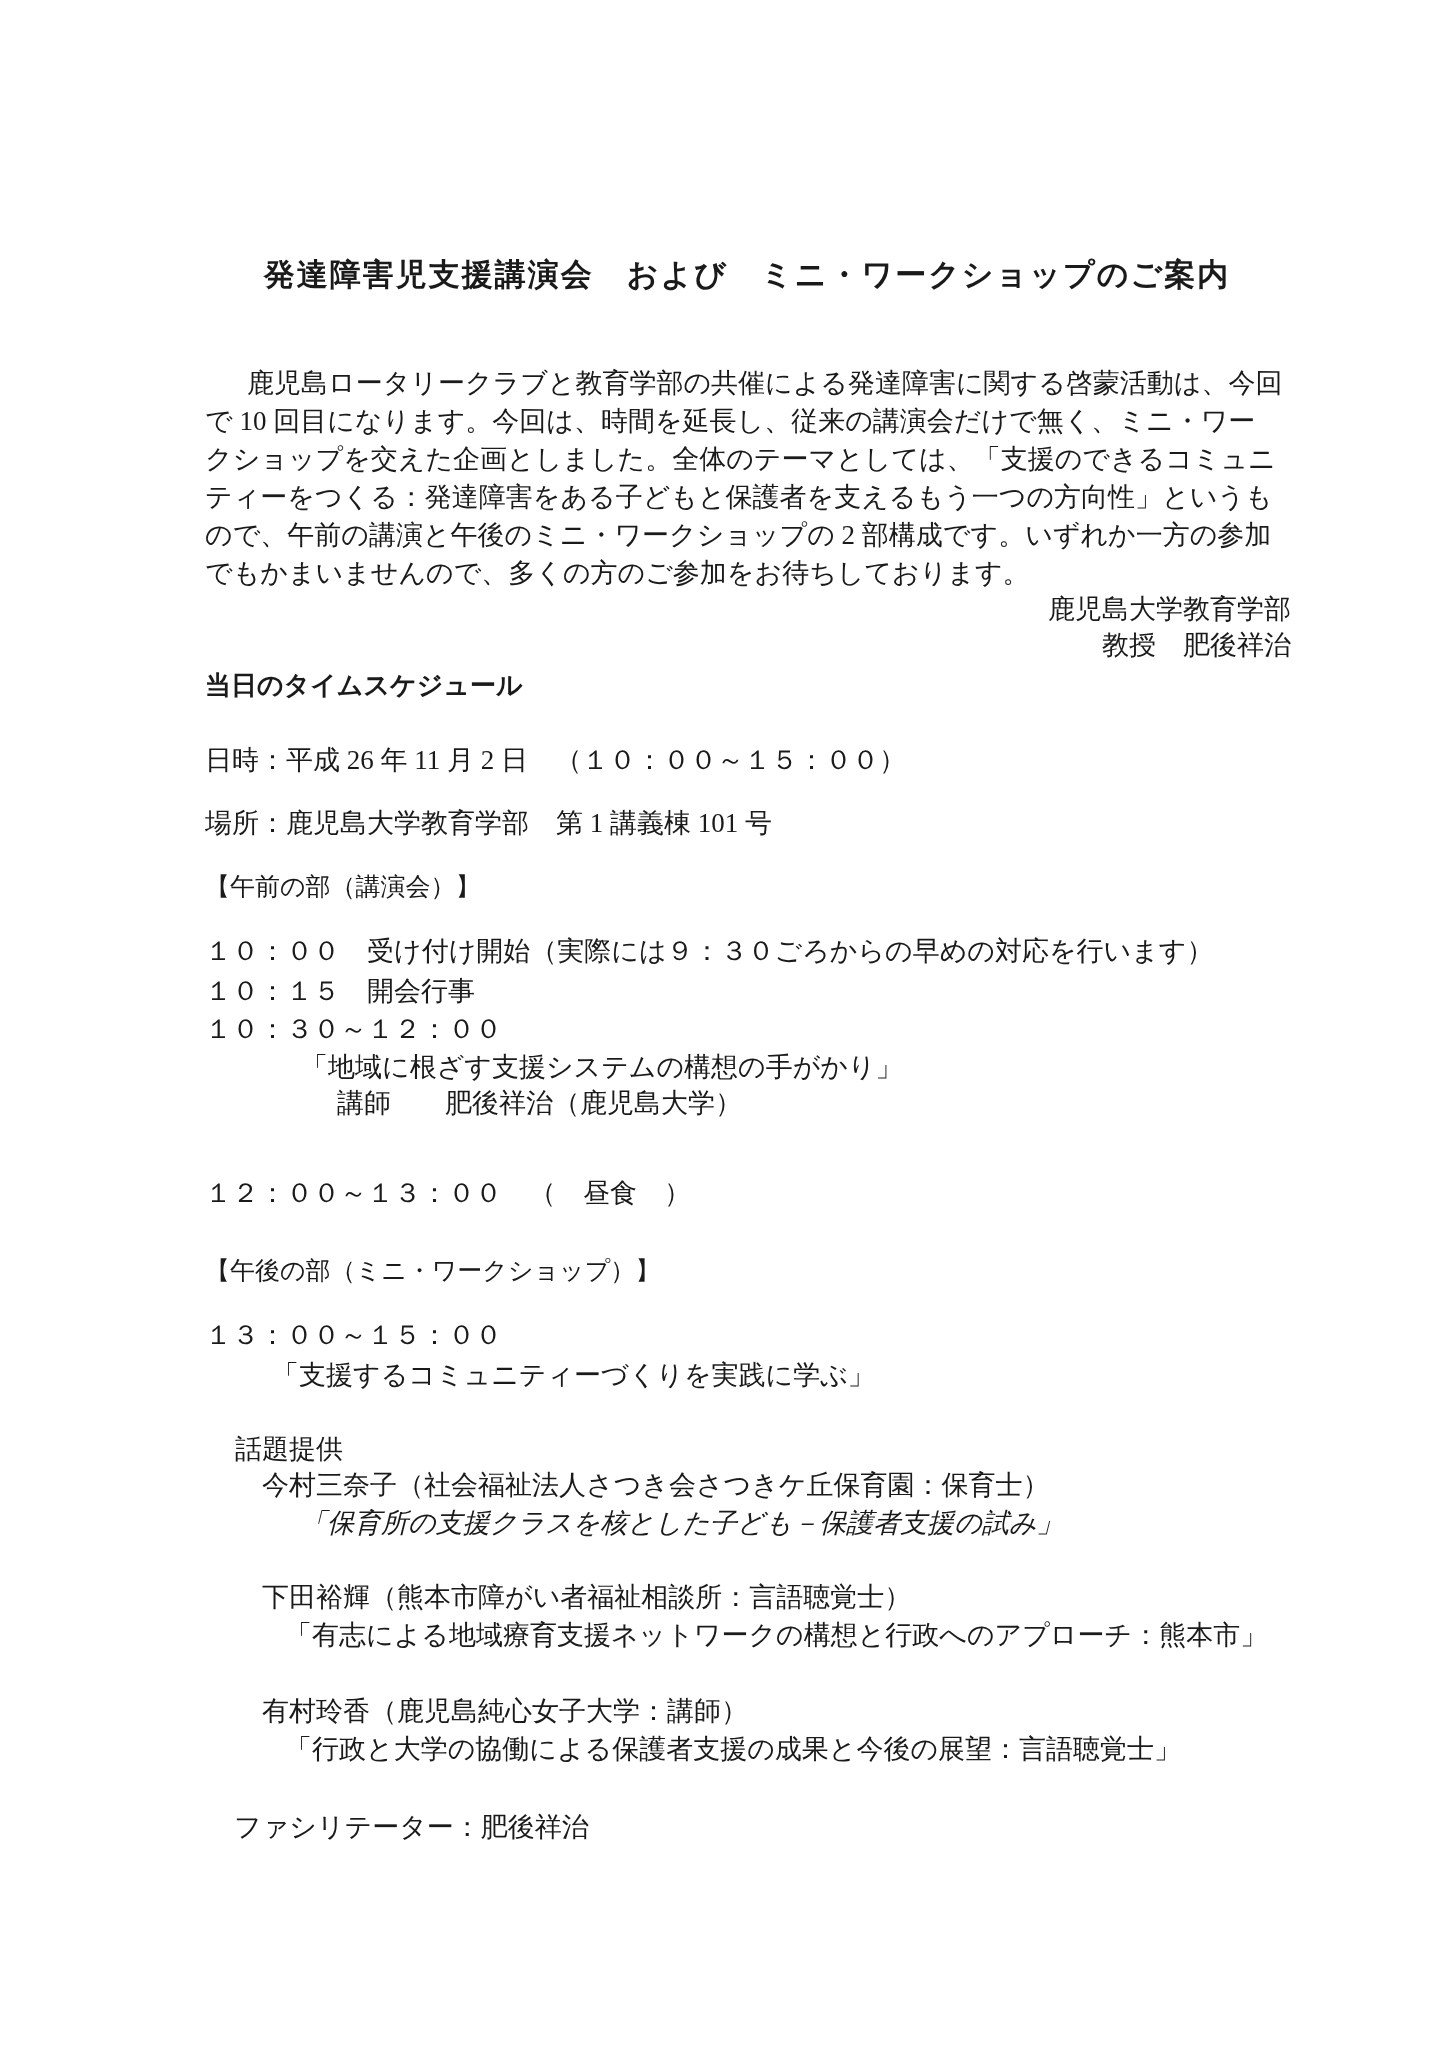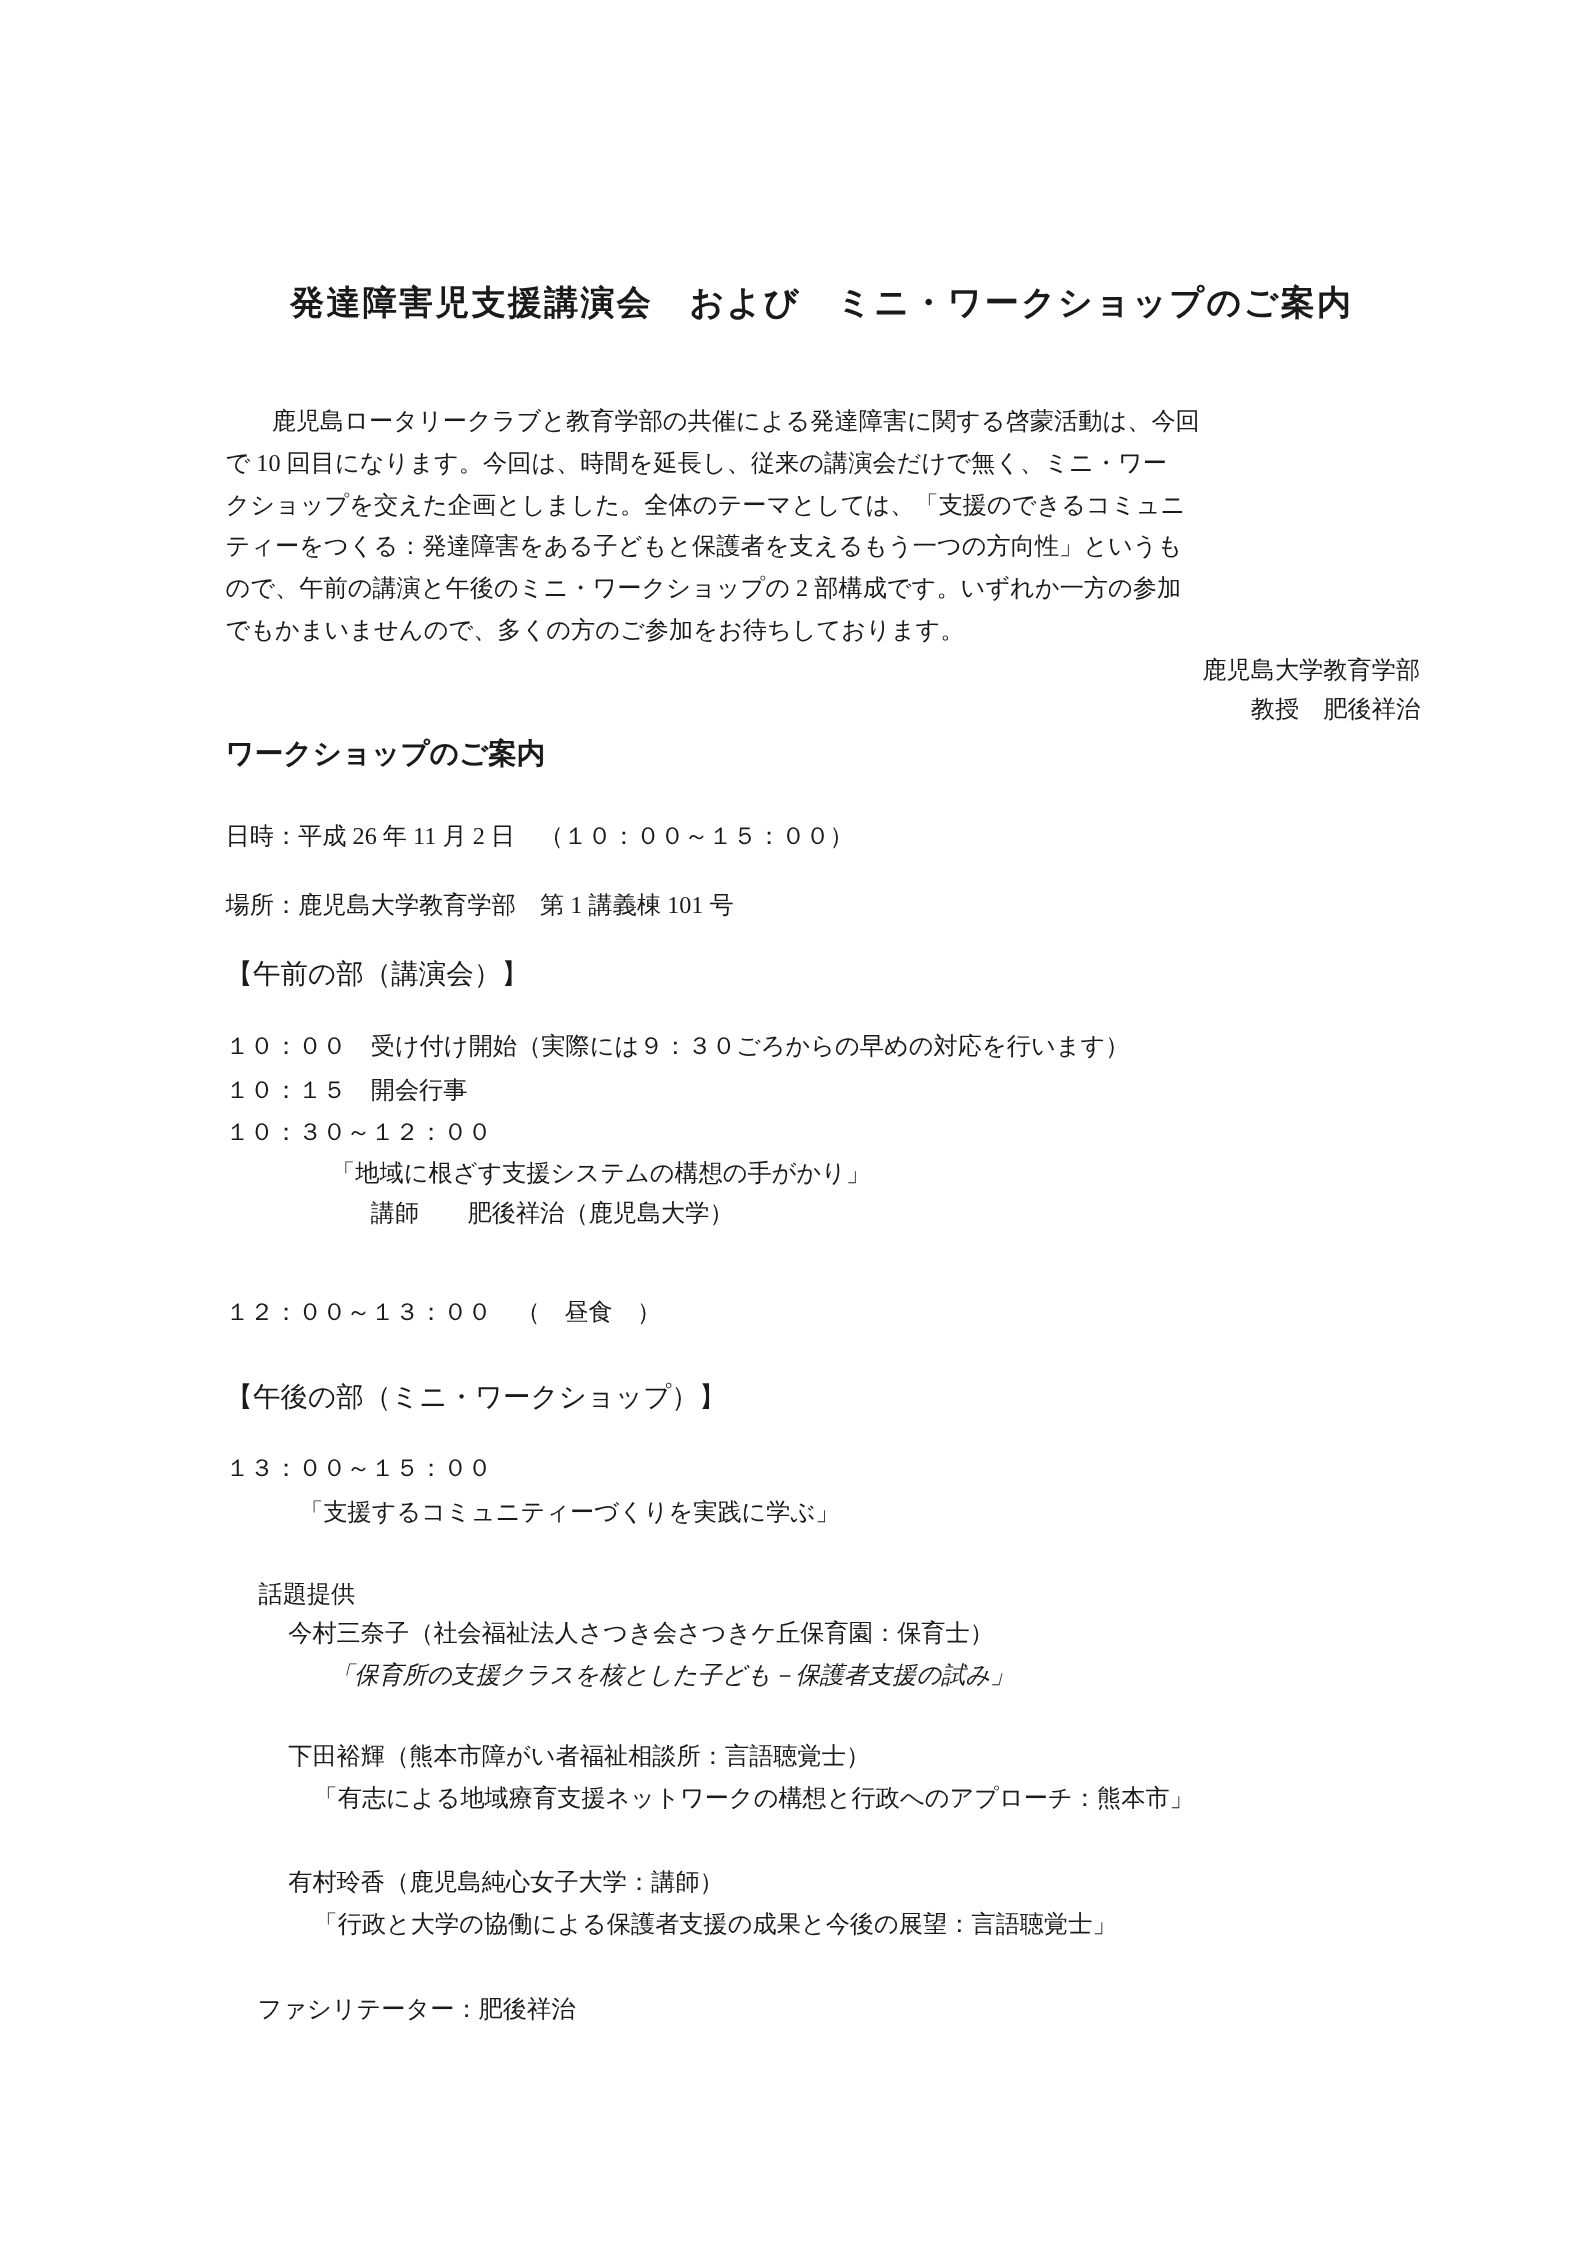--- a/index.html
+++ b/index.html
@@ -8,21 +8,21 @@
     width: 1448px;
     height: 2048px;
     background: #ffffff;
     overflow: hidden;
     color: #1a1a1a;
     padding-left: 46px;
   }
   .line {
     position: absolute;
     font-family: "Liberation Serif", "DejaVu Serif", serif;
-    font-size: 22px;
+    font-size: 27px;
     line-height: 34px;
     color: #1a1a1a;
     white-space: pre;
   }
   .title {
     left: 0;
     width: 100%;
     text-align: center;
     font-family: "Liberation Sans", "DejaVu Sans", sans-serif;
     font-weight: bold;
@@ -52,21 +52,21 @@
   <div class="line" style="top: 366px; left: 247px;">鹿児島ロータリークラブと教育学部の共催による発達障害に関する啓蒙活動は、今回</div>
   <div class="line" style="top: 404px; left: 205px;">で 10 回目になります。今回は、時間を延長し、従来の講演会だけで無く、ミニ・ワー</div>
   <div class="line" style="top: 442px; left: 205px;">クショップを交えた企画としました。全体のテーマとしては、「支援のできるコミュニ</div>
   <div class="line" style="top: 480px; left: 205px;">ティーをつくる：発達障害をある子どもと保護者を支えるもう一つの方向性」というも</div>
   <div class="line" style="top: 518px; left: 205px;">ので、午前の講演と午後のミニ・ワークショップの 2 部構成です。いずれか一方の参加</div>
   <div class="line" style="top: 556px; left: 205px;">でもかまいませんので、多くの方のご参加をお待ちしております。</div>
 
   <div class="line right-align" style="top: 592px;">鹿児島大学教育学部</div>
   <div class="line right-align" style="top: 628px;">教授　肥後祥治</div>
 
-  <div class="line gothic-bold" style="top: 668px; left: 205px;">ワークショップのご案内</div>
+  <div class="line gothic-bold" style="top: 668px; left: 205px;">当日のタイムスケジュール</div>
 
   <div class="line" style="top: 743px; left: 205px;">日時：平成 26 年 11 月 2 日　（１０：００～１５：００）</div>
   <div class="line" style="top: 806px; left: 205px;">場所：鹿児島大学教育学部　第 1 講義棟 101 号</div>
 
   <div class="line section-heading" style="top: 870px; left: 205px;">【午前の部（講演会）】</div>
 
   <div class="line" style="top: 934px; left: 205px;">１０：００　受け付け開始（実際には９：３０ごろからの早めの対応を行います）</div>
   <div class="line" style="top: 974px; left: 205px;">１０：１５　開会行事</div>
   <div class="line" style="top: 1012px; left: 205px;">１０：３０～１２：００</div>
   <div class="line" style="top: 1050px; left: 301px;">「地域に根ざす支援システムの構想の手がかり」</div>

